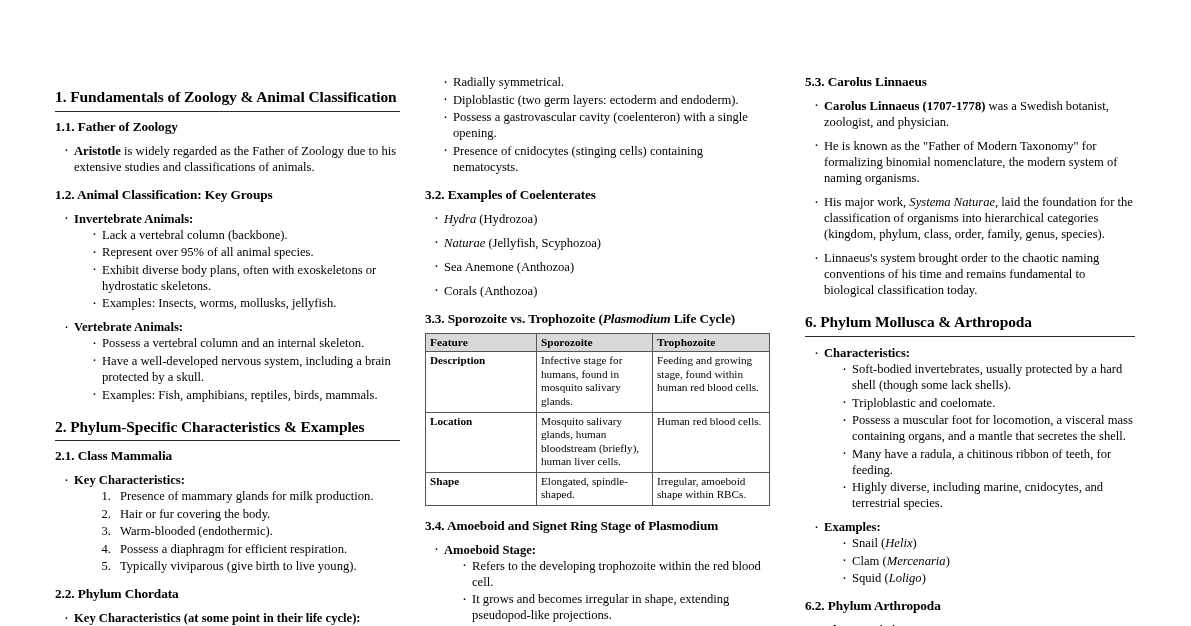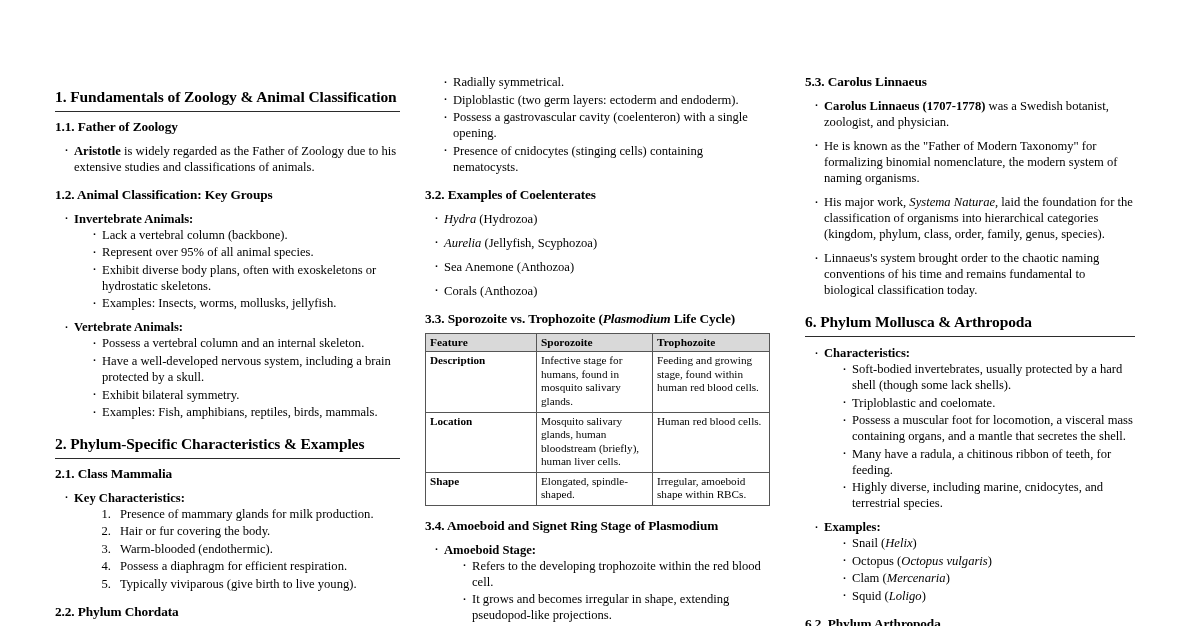--- a/index.html
+++ b/index.html
@@ -185,21 +185,20 @@
             <li>Represent over 95% of all animal species.</li>
             <li>Exhibit diverse body plans, often with exoskeletons or hydrostatic skeletons.</li>
             <li>Examples: Insects, worms, mollusks, jellyfish.</li>
           </ul>
         </li>
         <li>
           <b class="b">Vertebrate Animals:</b>
           <ul class="lvl2">
             <li>Possess a vertebral column and an internal skeleton.</li>
             <li>Have a well-developed nervous system, including a brain protected by a skull.</li>
-            <li>Exhibit bilateral symmetry.</li>
             <li>Examples: Fish, amphibians, reptiles, birds, mammals.</li>
           </ul>
         </li>
       </ul>
 
       <h1 class="sec" style="margin-top:15px;">2. Phylum-Specific Characteristics &amp; Examples</h1>
 
       <h2 class="sub first">2.1. Class Mammalia</h2>
       <ul class="lvl1">
         <li>
@@ -232,21 +231,21 @@
       <ul class="lvl2">
         <li>Radially symmetrical.</li>
         <li>Diploblastic (two germ layers: ectoderm and endoderm).</li>
         <li>Possess a gastrovascular cavity (coelenteron) with a single opening.</li>
         <li>Presence of cnidocytes (stinging cells) containing nematocysts.</li>
       </ul>
 
       <h2 class="sub">3.2. Examples of Coelenterates</h2>
       <ul class="lvl1">
         <li><i class="i">Hydra</i><span> (Hydrozoa)</span></li>
-        <li><i class="i">Aurelia</i><span> (Jellyfish, Scyphozoa)</span></li>
+        <li><i class="i">Naturae</i><span> (Jellyfish, Scyphozoa)</span></li>
         <li><span>Sea Anemone (Anthozoa)</span></li>
         <li><span>Corals (Anthozoa)</span></li>
       </ul>
 
       <h2 class="sub"><span>3.3. Sporozoite vs. Trophozoite (</span><i class="i">Plasmodium</i><span> Life Cycle)</span></h2>
 
       <table class="cmp">
         <colgroup>
             <col class="c1">
             <col class="c2">
@@ -313,21 +312,20 @@
             <li>Triploblastic and coelomate.</li>
             <li>Possess a muscular foot for locomotion, a visceral mass containing organs, and a mantle that secretes the shell.</li>
             <li>Many have a radula, a chitinous ribbon of teeth, for feeding.</li>
             <li>Highly diverse, including marine, cnidocytes, and terrestrial species.</li>
           </ul>
         </li>
         <li>
           <b class="b">Examples:</b>
           <ul class="lvl2">
             <li><span>Snail (</span><i class="i">Helix</i><span>)</span></li>
-            <li><span>Octopus (</span><i class="i">Octopus vulgaris</i><span>)</span></li>
             <li><span>Clam (</span><i class="i">Mercenaria</i><span>)</span></li>
             <li><span>Squid (</span><i class="i">Loligo</i><span>)</span></li>
           </ul>
         </li>
       </ul>
 
       <h2 class="sub">6.2. Phylum Arthropoda</h2>
       <ul class="lvl1">
         <li>
           <b class="b">Characteristics:</b>

